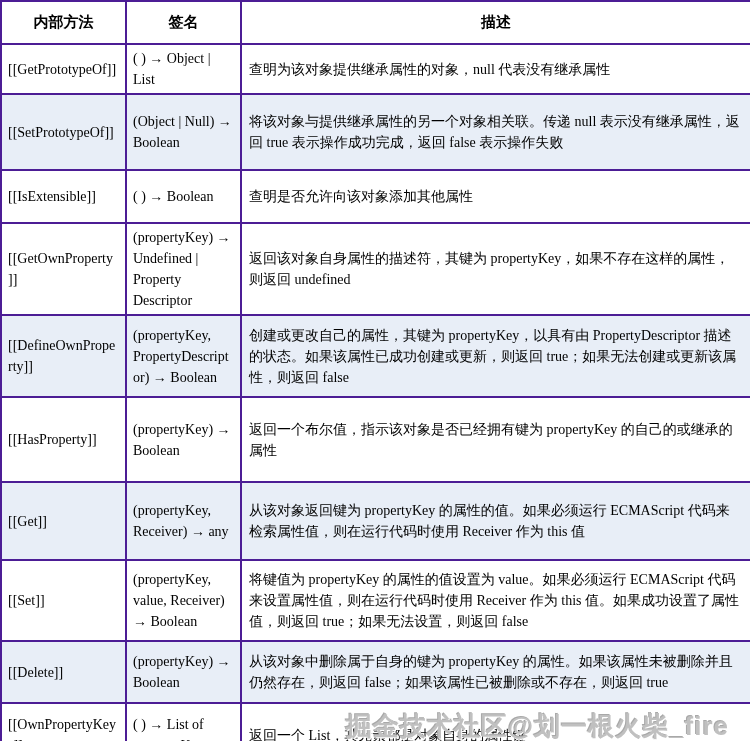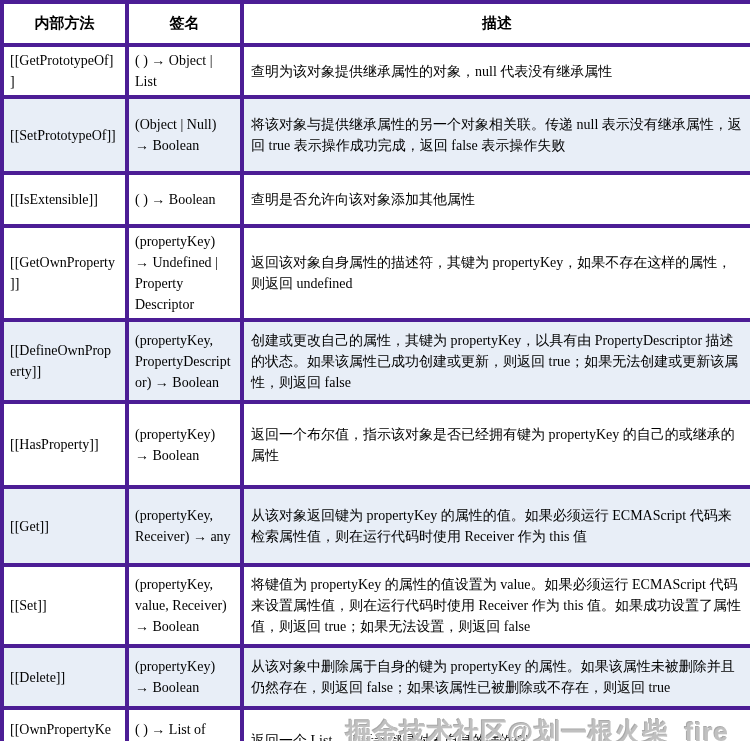--- a/index.html
+++ b/index.html
@@ -18,21 +18,21 @@
     height: 741px;
     border-collapse: collapse;
     table-layout: fixed;
     border: 2px solid #141414;
     background: #ffffff;
   }
   col.c-method    { width: 125px; }
   col.c-signature { width: 115px; }
   col.c-desc      { width: 510px; }
   th, td {
-    border: 4px solid #4c1d95;
+    border: 2px solid #4c1d95;
     font-size: 14px;
     line-height: 1.5;
     vertical-align: middle;
     padding: 3px 8px 3px 6px;
     word-wrap: break-word;
   }
   thead th {
     font-weight: bold;
     font-size: 15px;
     text-align: center;

